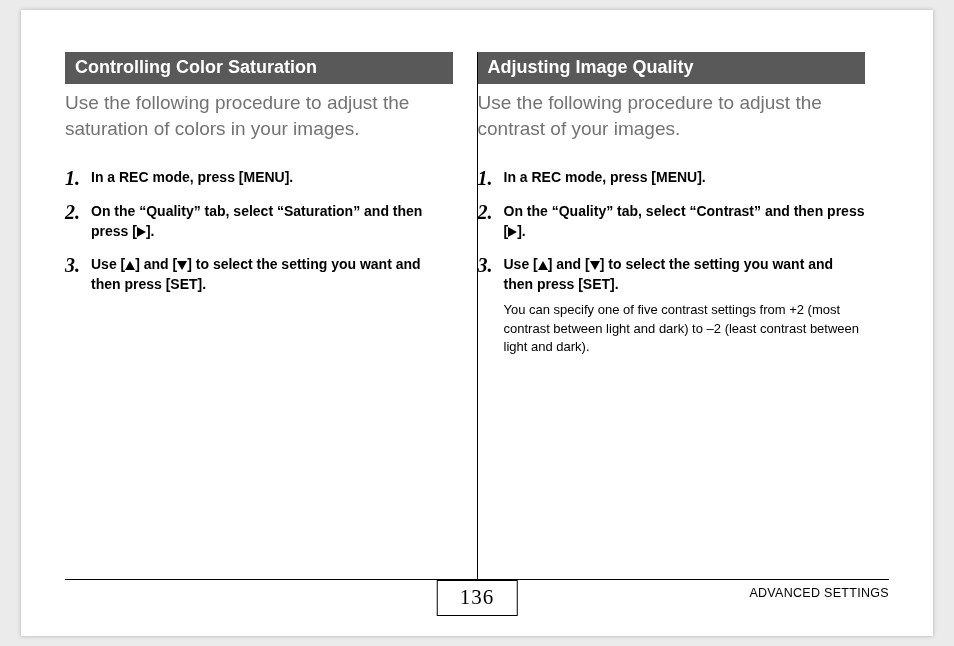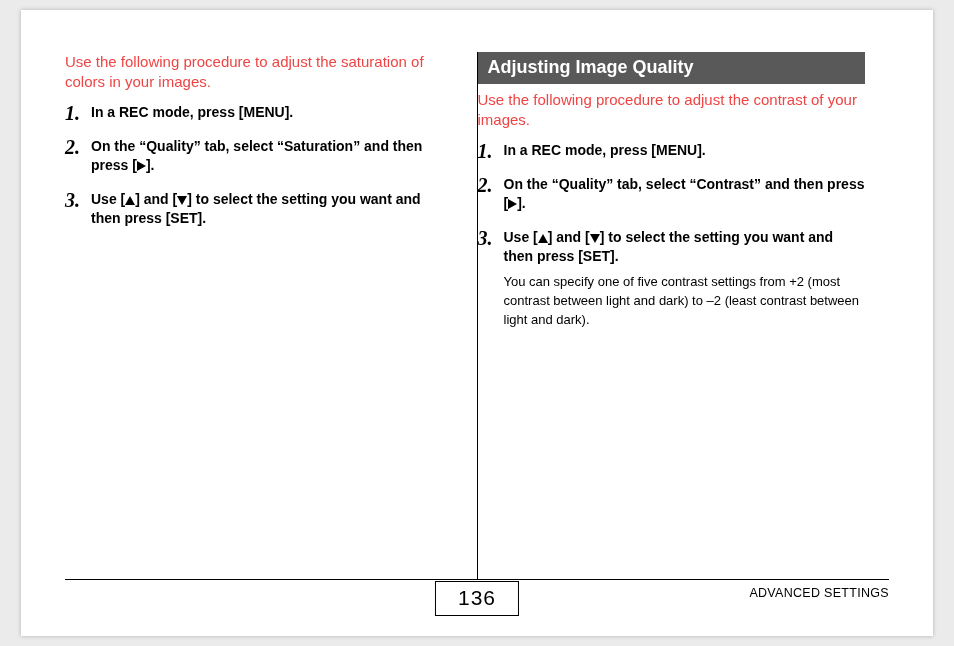--- a/index.html
+++ b/index.html
@@ -27,24 +27,24 @@
   }
   .section-head {
     background: #595959;
     color: #fff;
     font-size: 18px;
     font-weight: bold;
     padding: 5px 10px 6px;
     margin-bottom: 6px;
   }
   .intro {
-    font-size: 15px;
+    font-size: 19px;
     line-height: 1.35;
-    color: #ef4444;
-    margin-bottom: 10px;
+    color: #737373;
+    margin-bottom: 27px;
   }
   ol.steps { list-style: none; }
   ol.steps li {
     display: flex;
     margin-bottom: 14px;
   }
   .num {
     font-family: Georgia, 'Times New Roman', serif;
     font-style: italic;
     font-weight: bold;
@@ -94,40 +94,41 @@
     height: 1px;
     background: #000;
   }
   .page-num-box {
     position: absolute;
     bottom: 20px;
     left: 50%;
     transform: translateX(-50%);
     border: 1.2px solid #000;
     padding: 4px 22px 5px;
-    font-family: Liberation Sans, sans-serif;
+    font-family: Liberation Serif, serif;
     font-size: 21px;
     letter-spacing: 1px;
   }
   .footer-label {
     position: absolute;
     right: 44px;
     bottom: 36px;
     font-size: 12.5px;
     letter-spacing: .3px;
     margin-top: 24px;
   }
 </style>
 </head>
 <body>
 
 <div class="page">
   <div class="content">
 
     <div class="col">
+      <div class="section-head">Controlling Color Saturation</div>
       <p class="intro">Use the following procedure to adjust the saturation of colors in your images.</p>
       <ol class="steps">
         <li>
           <span class="num">1.</span>
           <div class="step-body">
             <div class="step-main">In a REC mode, press [MENU].</div>
           </div>
         </li>
         <li>
           <span class="num">2.</span>

